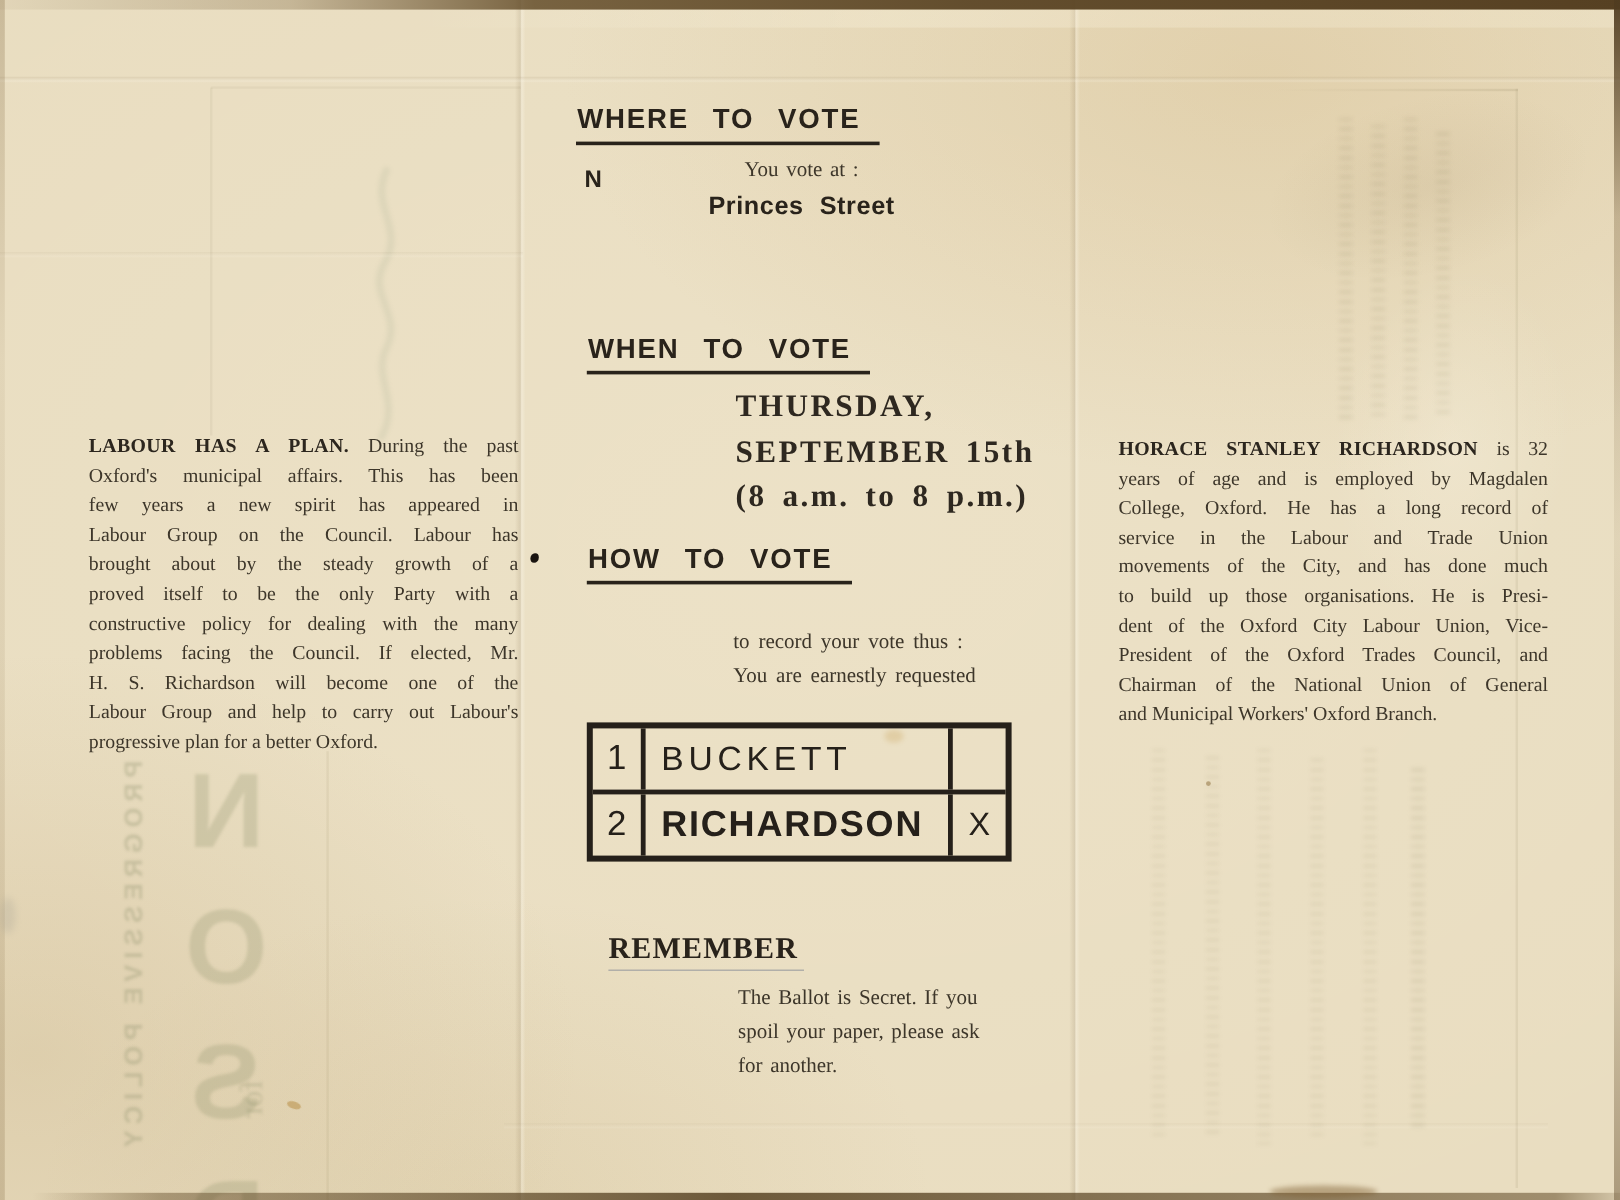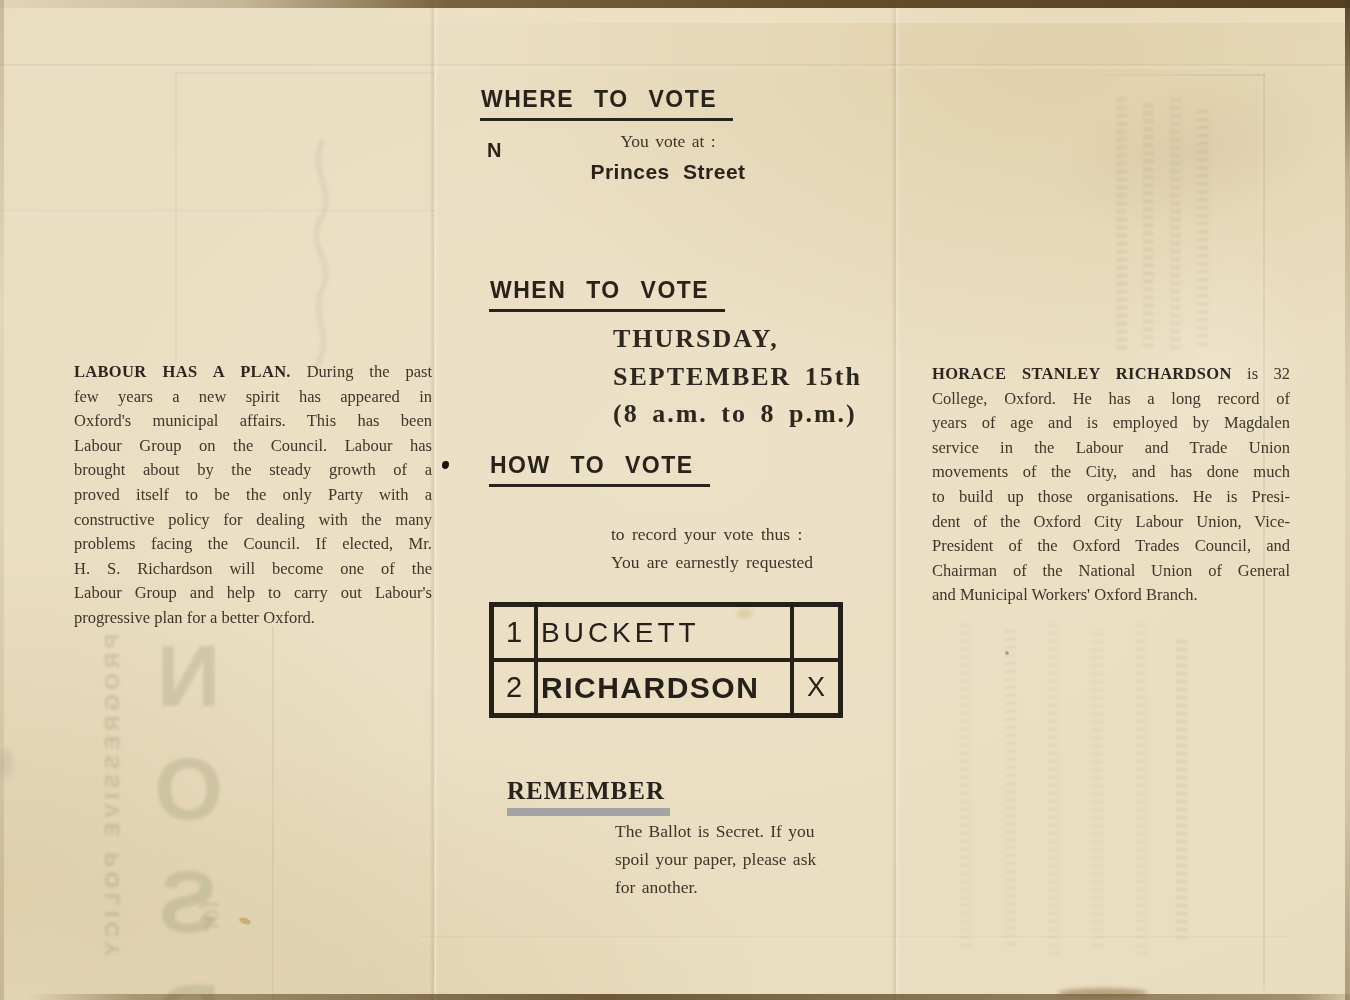--- a/index.html
+++ b/index.html
@@ -62,29 +62,29 @@
     font-weight:700;font-size:20px;color:#29231b;}
   .venue{position:absolute;left:458px;top:131px;width:420px;text-align:center;}
   .venue-intro{font-size:17.5px;word-spacing:2px;margin-bottom:8px;color:#3d362a;}
   .venue-name{font-family:"Liberation Sans",sans-serif;font-weight:700;font-size:21px;
     word-spacing:7px;letter-spacing:0.5px;color:#29231b;margin-bottom:11px;}
   .when-lines{position:absolute;left:613px;top:320px;font-weight:700;font-size:26px;
     line-height:37.5px;letter-spacing:2px;word-spacing:5px;color:#2e2820;}
   .how-lines{position:absolute;left:611px;top:520px;font-size:17.5px;line-height:28px;word-spacing:3px;}
   .remember-head{position:absolute;left:507px;top:777px;font-weight:700;font-size:25px;
     letter-spacing:1px;color:#29231b;}
-  .remember-head .ul{display:inline-block;padding:0 5px 3px 0;border-bottom:8px solid #a3a3a3;}
+  .remember-head .ul{display:inline-block;padding:0 5px 3px 0;border-bottom:1px solid #a3a3a3;}
   .remember-lines{position:absolute;left:615px;top:817px;font-size:17.5px;line-height:28.2px;word-spacing:2px;}
   
   .ballot{position:absolute;left:489px;top:602px;width:344px;border:5px solid #25201a;background:transparent;}
   .b-row{display:flex;height:51px;}
   .b-row + .b-row{border-top:4px solid #25201a;}
   .b-num{width:40px;border-right:4px solid #25201a;display:flex;align-items:center;justify-content:center;
     font-family:"Liberation Sans",sans-serif;font-size:29px;font-weight:400;color:#25201a;}
-  .b-name{flex:1;display:flex;align-items:center;padding-left:3px;
+  .b-name{flex:1;display:flex;align-items:center;padding-left:13px;
     font-family:"Liberation Sans",sans-serif;color:#25201a;}
   .b-name-1{font-size:28px;letter-spacing:4px;font-weight:400;}
   .b-name-2{font-size:30px;letter-spacing:1.5px;font-weight:700;}
   .b-mark{width:44px;border-left:4px solid #25201a;display:flex;align-items:center;justify-content:center;
     font-family:"Liberation Sans",sans-serif;font-size:27px;font-weight:400;color:#25201a;}
 </style>
 </head>
 <body>
 
 <div class="page">
@@ -128,22 +128,22 @@
 
   <div class="speck" style="left:442px;top:461px;width:7px;height:8px;background:#191410;border-radius:55% 42% 58% 45%;"></div>
   <div class="speck" style="left:239px;top:918px;width:12px;height:6px;background:#b98f47;opacity:.55;border-radius:50%;transform:rotate(18deg);filter:blur(.5px);"></div>
   <div class="speck" style="left:737px;top:608px;width:16px;height:11px;background:#caa45c;opacity:.30;border-radius:50%;filter:blur(2px);"></div>
   <div class="speck" style="left:0;top:748px;width:13px;height:30px;background:#8a8a85;opacity:.18;border-radius:50%;filter:blur(3px);"></div>
   <div class="speck" style="left:1058px;top:988px;width:90px;height:10px;background:#7c5c2f;opacity:.45;border-radius:50%;filter:blur(2px);"></div>
   <div class="speck" style="left:1005px;top:651px;width:4px;height:4px;background:#8a6a35;opacity:.5;border-radius:50%;"></div>
 
   <div class="col col-left">
     <div class="pline"><span class="lead">LABOUR HAS A PLAN.</span> <span>During the past</span></div>
+    <div class="pline">Oxford's municipal affairs.  This has been</div>
     <div class="pline">few years a new spirit has appeared in</div>
-    <div class="pline">Oxford's municipal affairs.  This has been</div>
     <div class="pline">Labour Group on the Council.  Labour has</div>
     <div class="pline">brought about by the steady growth of a</div>
     <div class="pline">proved itself to be the only Party with a</div>
     <div class="pline">constructive policy for dealing with the many</div>
     <div class="pline">problems facing the Council. If elected, Mr.</div>
     <div class="pline">H. S. Richardson will become one of the</div>
     <div class="pline">Labour Group and help to carry out Labour's</div>
     <div class="pline last">progressive plan for a better Oxford.</div>
   </div>
 
@@ -182,22 +182,22 @@
 
   <div class="remember-head"><span class="ul">REMEMBER</span></div>
   <div class="remember-lines">
     <div>The Ballot is Secret.  If you</div>
     <div>spoil your paper, please ask</div>
     <div>for another.</div>
   </div>
 
   <div class="col col-right">
     <div class="pline"><span class="lead">HORACE STANLEY RICHARDSON</span> <span>is 32</span></div>
+    <div class="pline">years of age and is employed by Magdalen</div>
     <div class="pline">College, Oxford. He has a long record of</div>
-    <div class="pline">years of age and is employed by Magdalen</div>
     <div class="pline">service in the Labour and Trade Union</div>
     <div class="pline">movements of the City, and has done much</div>
     <div class="pline">to build up those organisations. He is Presi-</div>
     <div class="pline">dent of the Oxford City Labour Union, Vice-</div>
     <div class="pline">President of the Oxford Trades Council, and</div>
     <div class="pline">Chairman of the National Union of General</div>
     <div class="pline last">and Municipal Workers' Oxford Branch.</div>
   </div>
 </div>
 

